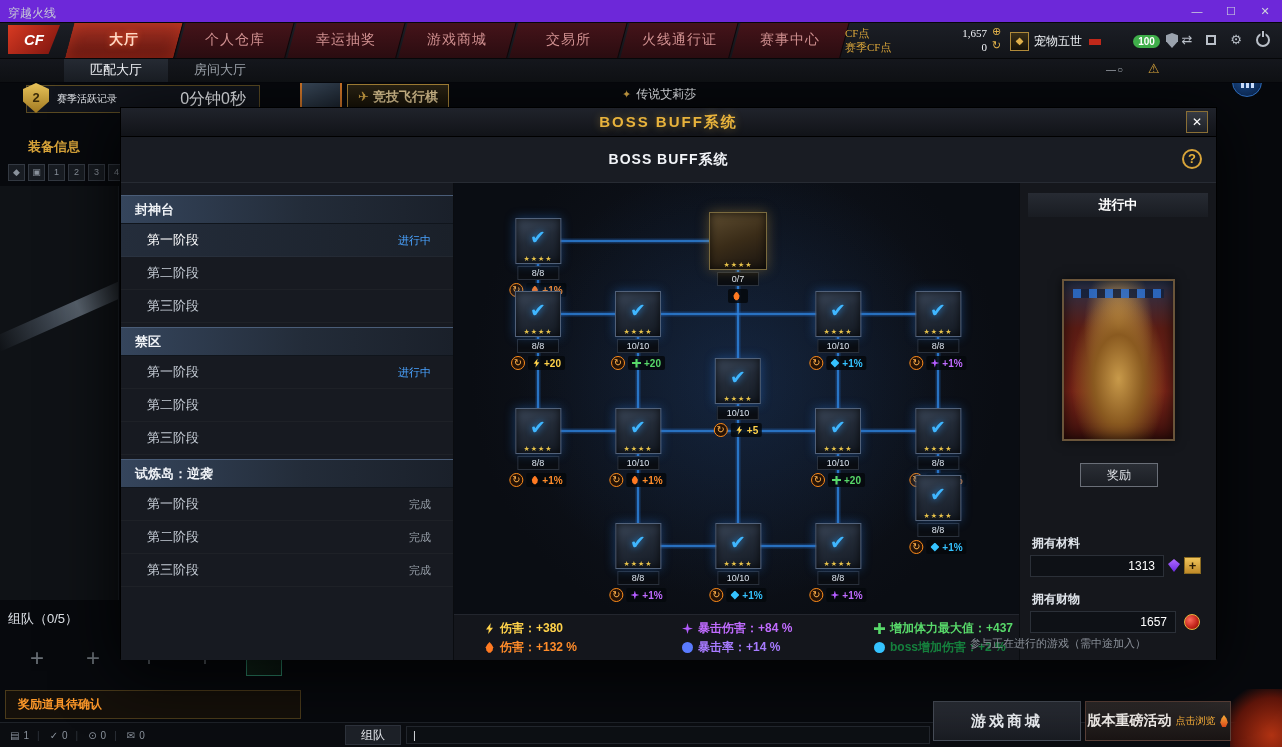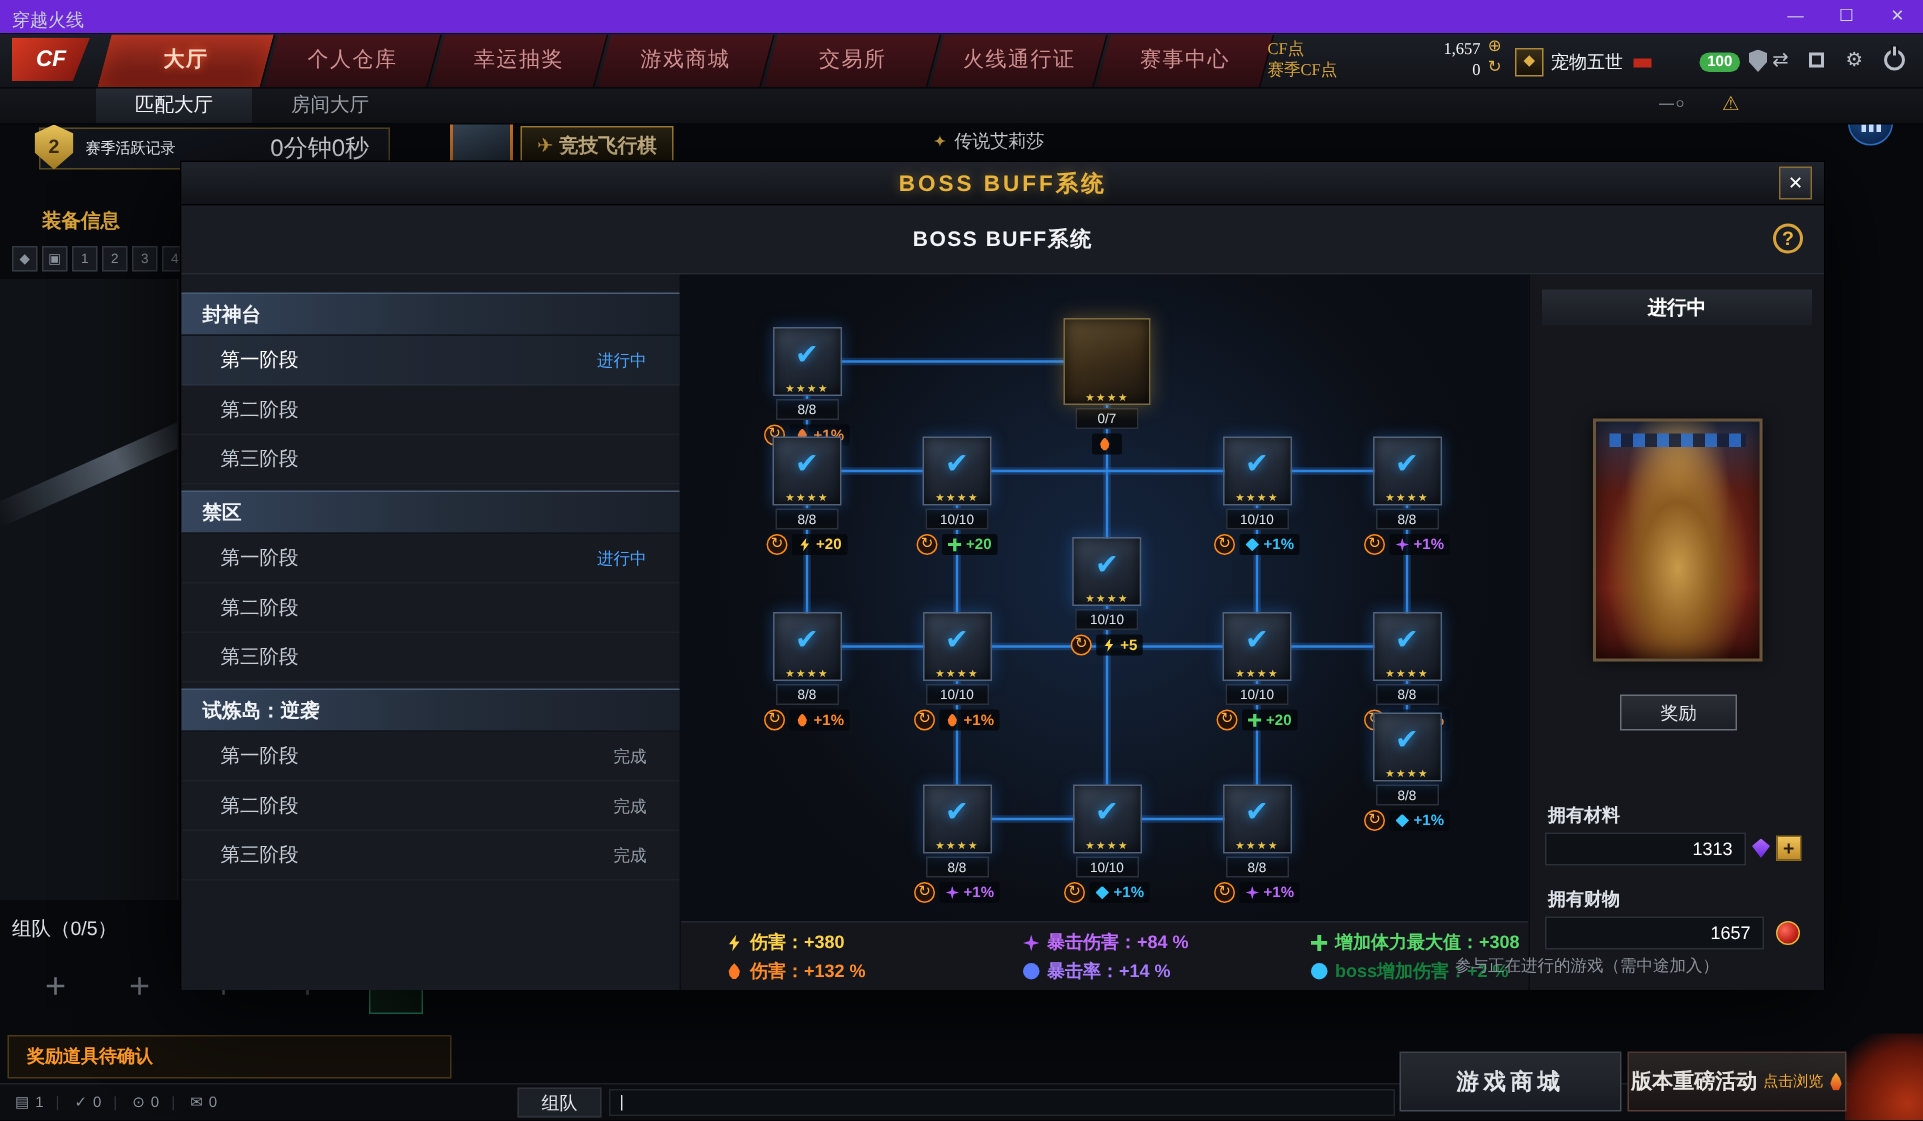--- a/index.html
+++ b/index.html
@@ -590,21 +590,21 @@
           <div class="stat" style="left:228px;top:5px">
               <i class="s-ic i-crit"></i>
               <span class="st-crit">暴击伤害：+84 %</span>
             </div>
           <div class="stat" style="left:228px;top:24px">
               <i class="s-ic i-critrate"></i>
               <span class="st-critrate">暴击率：+14 %</span>
             </div>
           <div class="stat" style="left:420px;top:5px">
               <i class="s-ic i-hp"></i>
-              <span class="st-hp">增加体力最大值：+308</span>
+              <span class="st-hp">增加体力最大值：+437</span>
             </div>
           <div class="stat" style="left:420px;top:24px">
               <i class="s-ic i-bossdmg"></i>
               <span class="st-bossdmg">boss增加伤害：+2 %</span>
             </div>
         </div>
       </div>
 
       <div class="m-right">
         <div class="rp-header">进行中</div>

